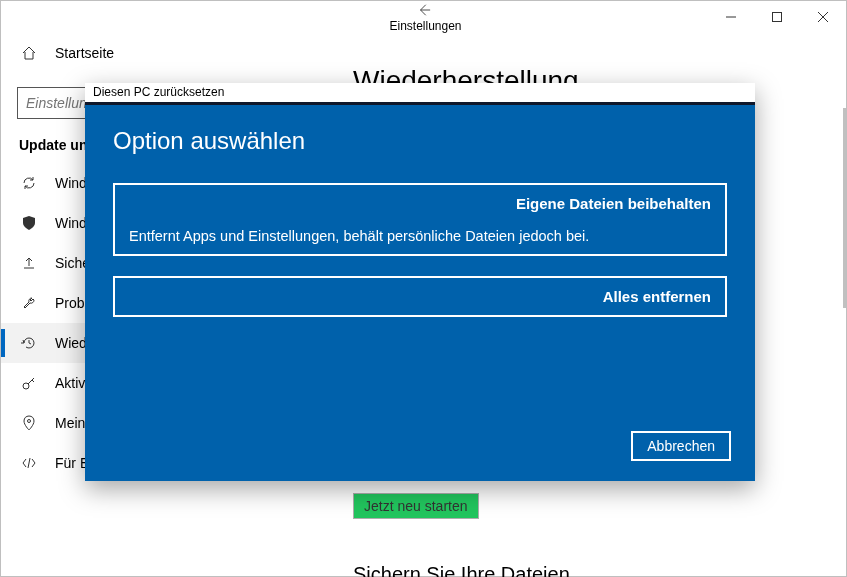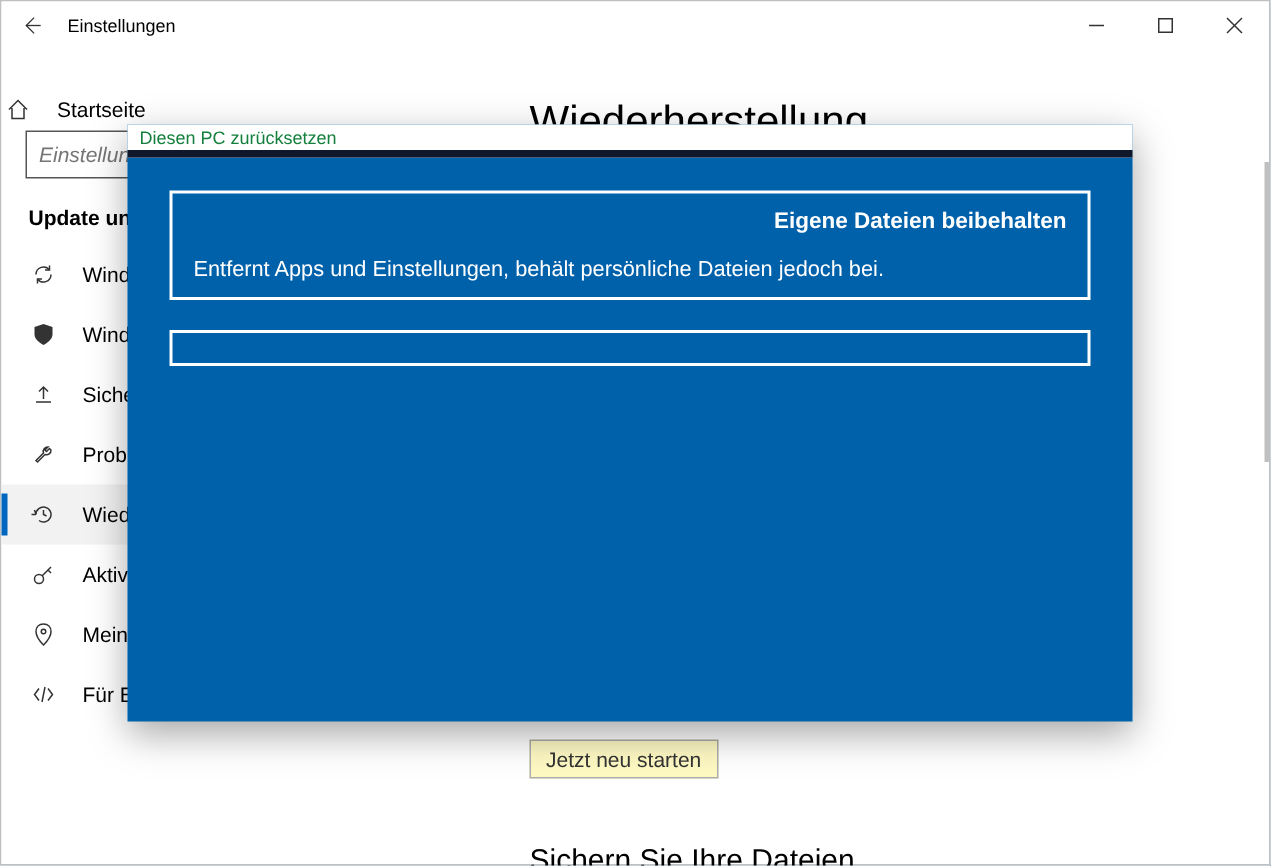--- a/index.html
+++ b/index.html
@@ -23,20 +23,21 @@
   }
   
   .titlebar {
     height: 32px;
     display: flex;
     align-items: center;
     font-size: 12px;
     color: #000;
     background: #fff;
     position: relative;
+    flex-direction: column;
   }
   .titlebar .back {
     width: 40px;
     height: 32px;
     display: flex;
     align-items: center;
     justify-content: center;
     font-size: 16px;
     color: #333;
   }
@@ -69,23 +70,23 @@
   
   .sidebar {
     width: 328px;
     box-sizing: border-box;
     padding: 12px 0 0 0;
     background: #fff;
     position: relative;
   }
   .home-row {
     display: flex;
-    align-items: flex-end;
+    align-items: flex-start;
     height: 36px;
-    padding-left: 1px;
+    padding-left: 18px;
     font-size: 14px;
   }
   .home-row .icon {
     width: 20px;
     display: flex;
     justify-content: center;
     margin-right: 16px;
     font-size: 16px;
   }
   .search-wrap {
@@ -145,21 +146,21 @@
   .main h1 {
     font-weight: 300;
     font-size: 28px;
     margin: 0 0 24px 0;
   }
   
   .peek-btn {
     position: absolute;
     left: 24px;
     top: 460px;
-    background: #fef9c3;
+    background: #22c55e;
     border: 1px solid #adadad;
     padding: 4px 10px;
     font-size: 14px;
     color: #333;
   }
   .peek-h2 {
     position: absolute;
     left: 24px;
     top: 530px;
     font-size: 20px;
@@ -182,25 +183,25 @@
     width: 670px;
     height: 398px;
     background: #0061ab;
     box-shadow: 0 8px 24px rgba(0,0,0,0.35);
     color: #fff;
     z-index: 10;
   }
   .dialog-titlebar {
     height: 22px;
     background: #fff;
-    color: #15803d;
+    color: #000000;
     font-size: 12px;
     padding: 2px 8px;
     box-sizing: border-box;
-    border-bottom: 5px solid #0f172a;
+    border-bottom: 3px solid #0f172a;
   }
   .dialog-body {
     padding: 22px 28px;
   }
   .dialog-heading {
     font-size: 24px;
     font-weight: 300;
     margin-bottom: 28px;
   }
   .option-box {
@@ -366,24 +367,29 @@
       <h1>Wiederherstellung</h1>
       <div class="main-scroll"></div>
       <div class="peek-btn">Jetzt neu starten</div>
       <div class="peek-h2">Sichern Sie Ihre Dateien</div>
     </div>
   </div>
 
   <div class="dialog">
     <div class="dialog-titlebar">Diesen PC zurücksetzen</div>
     <div class="dialog-body">
+      <div class="dialog-heading">Option auswählen</div>
 
       <div class="option-box">
         <div class="option-title">Eigene Dateien beibehalten</div>
         <div class="option-desc">Entfernt Apps und Einstellungen, behält persönliche Dateien jedoch bei.</div>
       </div>
 
       <div class="option-box">
-      </div>
+        <div class="option-title">Alles entfernen</div>
+      </div>
+    </div>
+    <div class="dialog-footer">
+      <button class="cancel-btn">Abbrechen</button>
     </div>
   </div>
 
 </div>
 
 </body></html>

